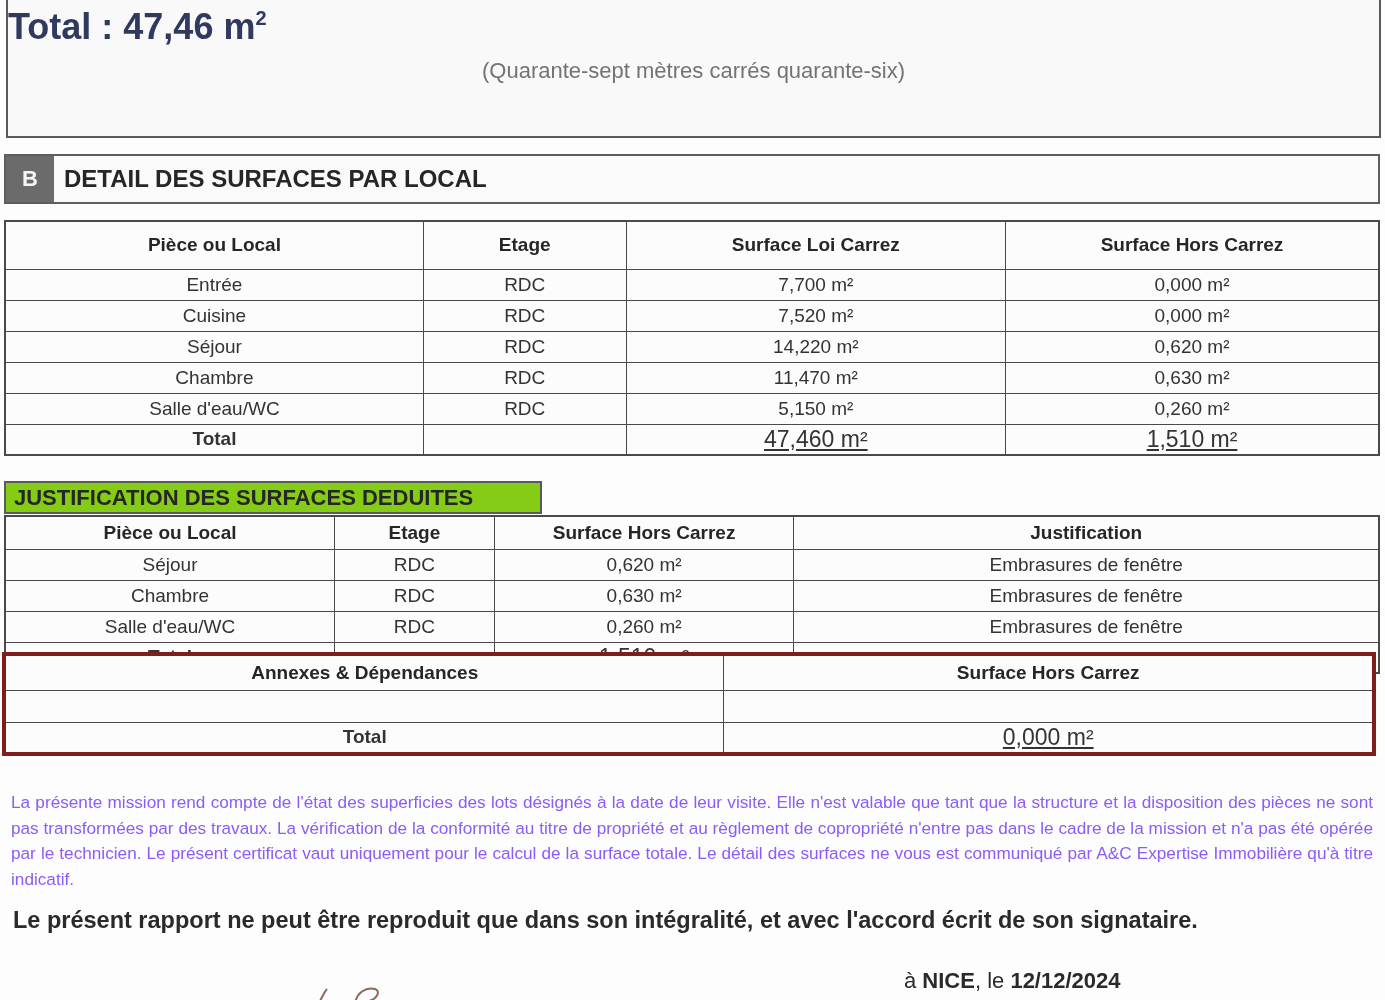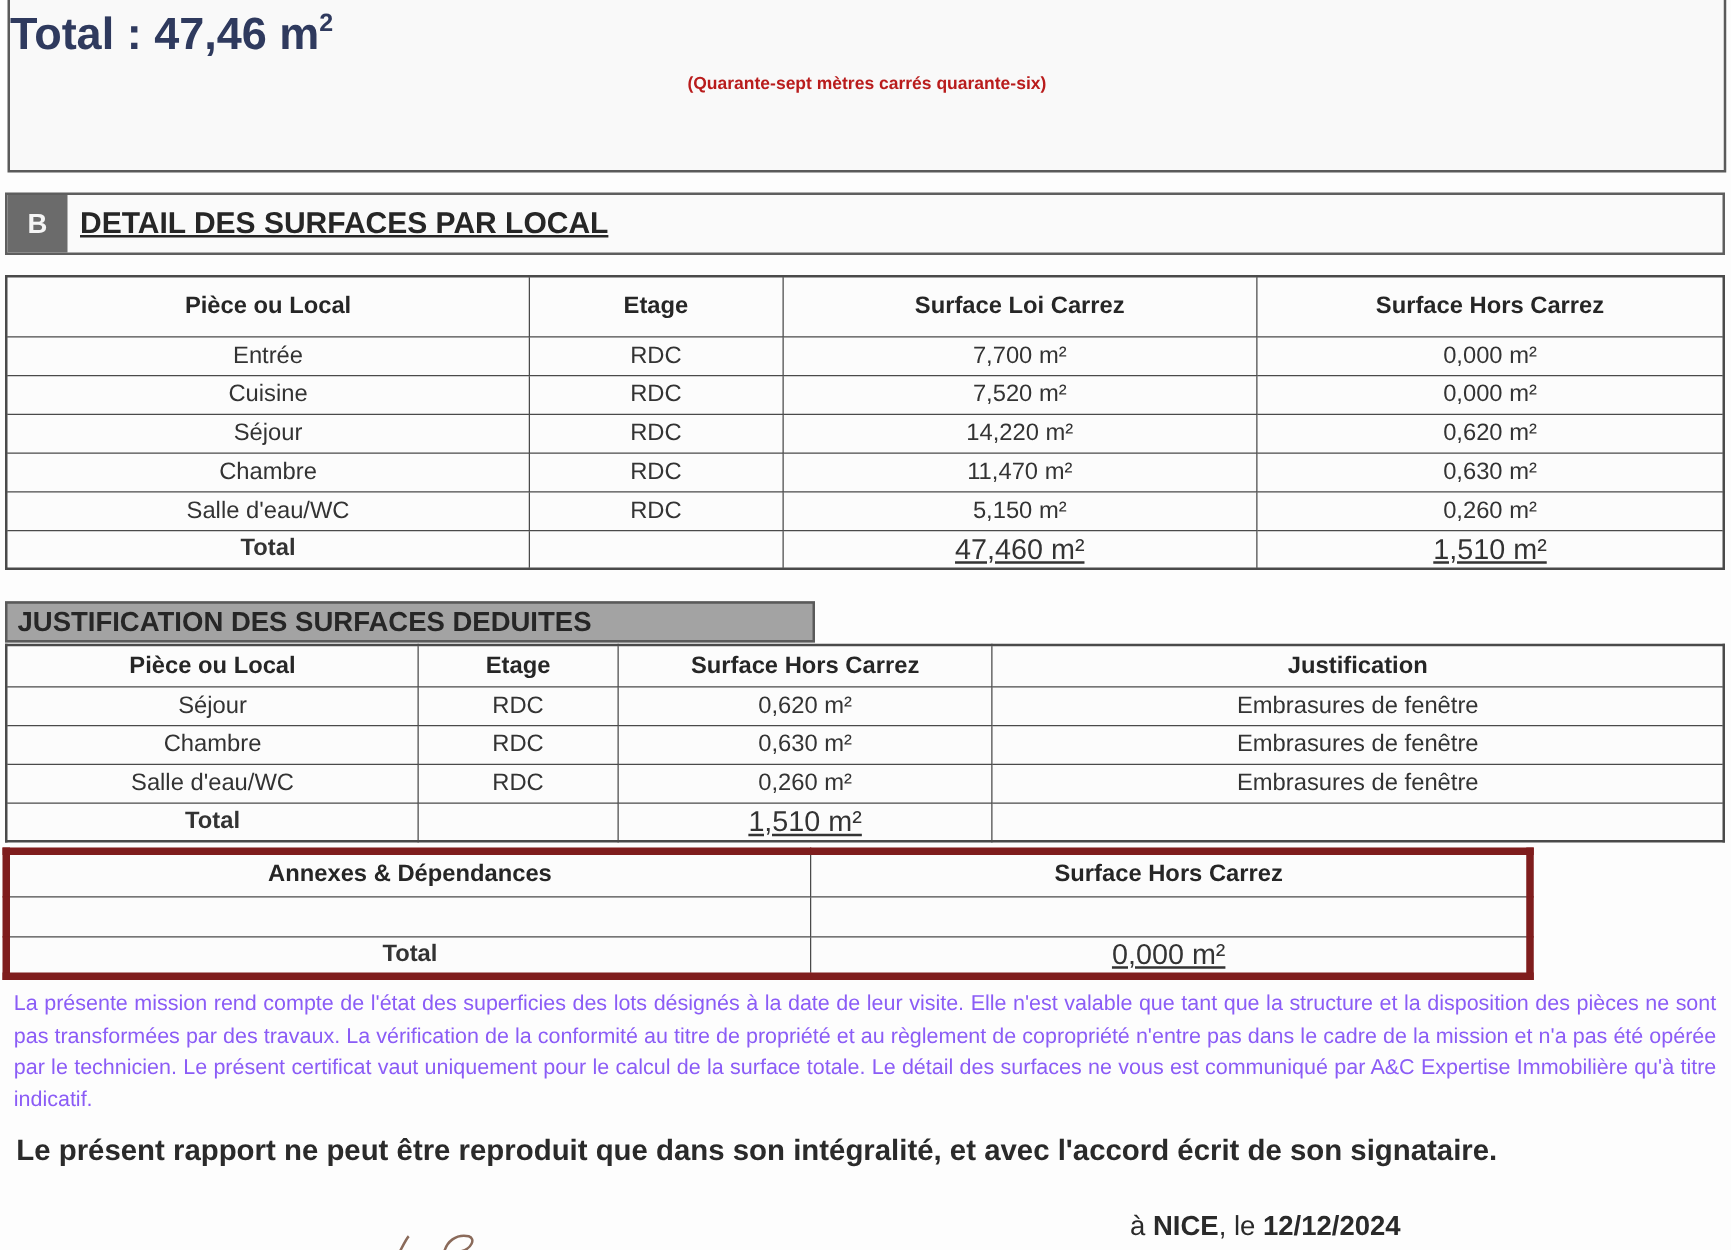--- a/index.html
+++ b/index.html
@@ -10,56 +10,56 @@
     position: absolute; left: 6px; top: -4px; width: 1375px; height: 142px;
     border: 2px solid #5a5a5a; background: #f9f9f9;
   }
   .total-main {
     position: absolute; left: 0; right: 0; top: 8px; text-align: left;
     font-weight: bold; font-size: 36px; color: #2f3a5e;
   }
   .total-main sup { font-size: 20px; vertical-align: 14px; }
   .total-words {
     position: absolute; left: 0; right: 0; top: 60px; text-align: center;
-    font-weight: bold; font-size: 14px; color: #b91c1c;
+    font-weight: normal; font-size: 22px; color: #737373;
   }
 
   .section-b {
     position: absolute; left: 4px; top: 154px; width: 1376px; height: 50px;
     border: 2px solid #5e5e5e; background: #fafafa; display: flex; align-items: stretch;
   }
   .section-b .letter {
     width: 48px; background: #6b6b6b; color: #f5f5f5; font-weight: bold; font-size: 22px;
     display: flex; align-items: center; justify-content: center;
   }
   .section-b .title {
     padding-left: 10px; display: flex; align-items: center;
-    font-weight: bold; font-size: 24px; color: #262626; text-decoration: underline;
+    font-weight: bold; font-size: 24px; color: #262626;
   }
 
   table { border-collapse: collapse; position: absolute; background: #fcfcfc; }
   td, th { border: 1.5px solid #4a4a4a; text-align: center; font-size: 19px; color: #333; padding: 0; margin-top: 16px; }
   th { font-weight: bold; color: #262626; }
   .bold { font-weight: bold; }
   .big { font-size: 23px; text-decoration: underline; }
 
   .t1 { left: 4px; top: 220px; width: 1376px; border: 2px solid #4a4a4a; }
   .t1 th { height: 48px; }
   .t1 td { height: 31px; }
 
   .just-title {
-    position: absolute; left: 4px; top: 481px; width: 648px; height: 33px;
-    border: 2px solid #5a5a5a; background: #a3a3a3;
+    position: absolute; left: 4px; top: 481px; width: 538px; height: 33px;
+    border: 2px solid #5a5a5a; background: #84cc16;
     font-weight: bold; font-size: 22px; color: #262626; padding-left: 8px; line-height: 30px;
   }
   .t2 { left: 4px; top: 515px; width: 1376px; border: 2px solid #4a4a4a; }
   .t2 th { height: 33px; }
   .t2 td { height: 31px; }
 
-  .t3 { left: 2px; top: 678px; width: 1225px; border: 6px solid #7f1d1d; }
+  .t3 { left: 2px; top: 652px; width: 1374px; border: 4px solid #7f1d1d; }
   .t3 th { height: 36px; }
   .t3 td { height: 32px; }
 
   .disclaimer {
     position: absolute; left: 11px; top: 790px; width: 1362px;
     font-size: 17.2px; line-height: 25.5px; color: #8b5cf6; text-align: justify;
   }
   .notice {
     position: absolute; left: 13px; top: 907px; width: 1370px;
     font-size: 23.5px; font-weight: bold; color: #2a2a2a;

